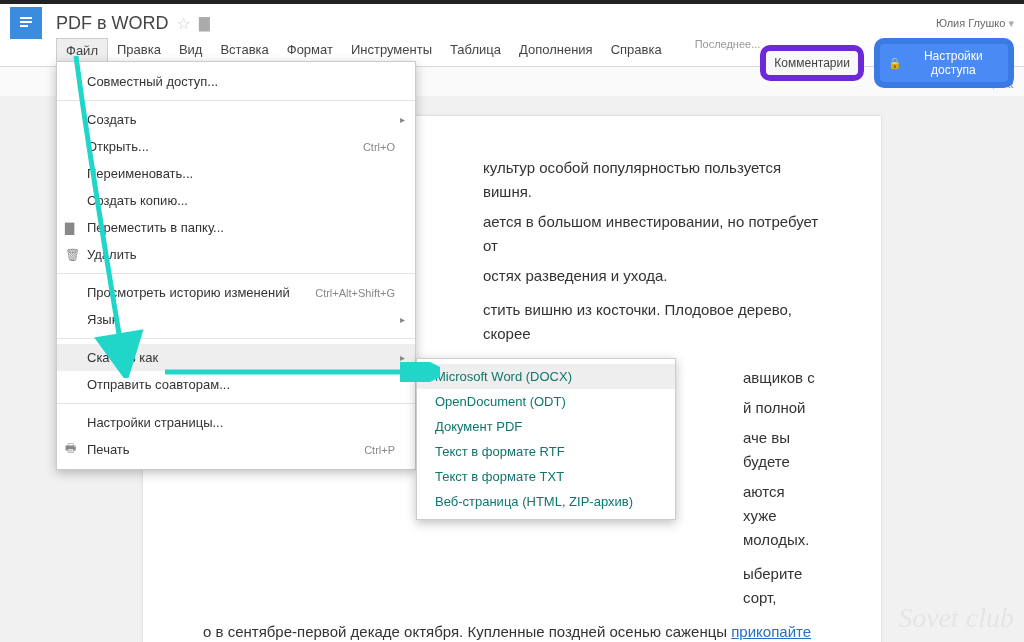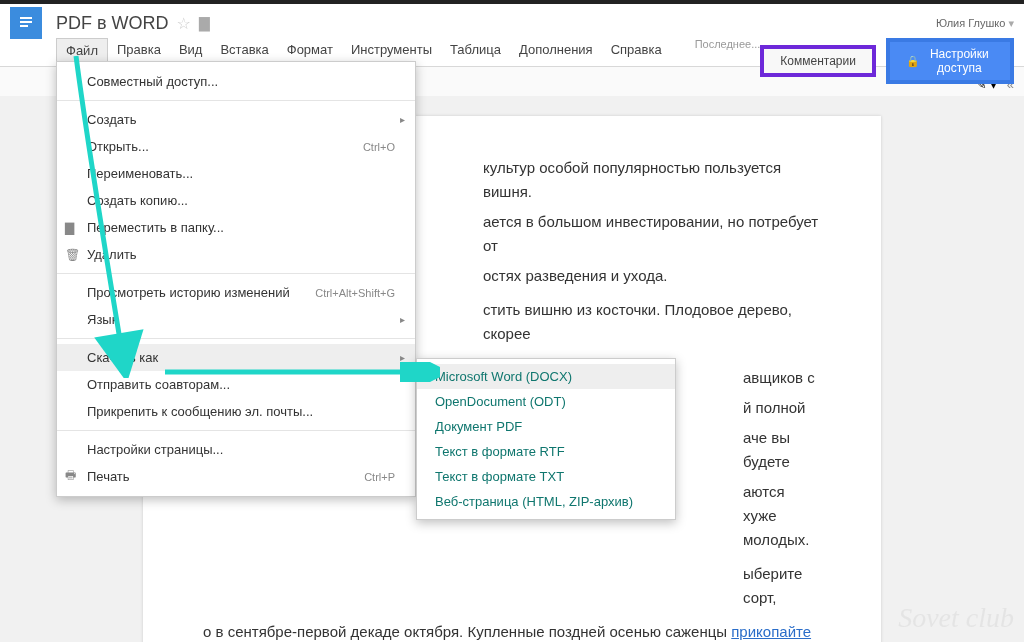--- a/index.html
+++ b/index.html
@@ -8,21 +8,21 @@
 .hdr{background:#fff;border-bottom:1px solid #d8d8d8;position:relative}
 .hdr-row1{display:flex;align-items:center;padding:6px 10px 2px 10px;height:34px}
 .app-ico{width:32px;height:32px;background:#3b8cde;margin-right:14px;display:flex;align-items:center;justify-content:center}
 .app-ico svg{fill:#fff}
 .doc-title{font-size:18px;color:#444}
 .star{color:#ccc;font-size:16px;margin:0 8px}
 .folder{color:#aaa;font-size:14px}
 .right-top{margin-left:auto;display:flex;align-items:center;gap:10px}
 .user{font-size:11px;color:#666}
 .user:after{content:" ▾";color:#aaa}
-.btn{border:4px solid #6d28d9;background:#f8f8f8;padding:5px 16px;font-size:12px;color:#444;border-radius:0;cursor:pointer}
+.btn{border:6px solid #6d28d9;background:#f8f8f8;padding:5px 8px;font-size:12px;color:#444;border-radius:10px;cursor:pointer}
 .btn-blue{background:#4a8af4;border-color:#3a7ae4;color:#fff;display:flex;align-items:center;gap:5px}
 .lock{font-size:11px}
 .hdr-row2{display:flex;align-items:flex-start;padding:0 10px 6px 56px;height:28px;gap:0}
 .menu-it{font-size:13px;color:#444;padding:4px 9px;cursor:pointer}
 .menu-it.active{background:#eee;border:1px solid #ccc;border-bottom:none}
 .last-edit{font-size:11px;color:#999;margin-left:24px}
 .tb{height:36px;background:#fafafa;border-bottom:1px solid #d8d8d8;display:flex;align-items:center;padding:0 10px 0 56px;gap:4px}
 .tb-btn{color:#666;font-size:13px;padding:3px 4px;cursor:pointer}
 .tb-sep{width:1px;height:18px;background:#ddd;margin:0 4px}
 .tb-txt{font-size:12px;color:#444}
@@ -171,23 +171,20 @@
       <span class="ar">▸</span>
     </div>
     <div class="msep"></div>
     <div class="mi hov">
       <span>Скачать как</span>
       <span class="ar">▸</span>
     </div>
     <div class="mi">
       <span>Отправить соавторам...</span>
     </div>
-    <div class="mi">
-      <span>Прикрепить к сообщению эл. почты...</span>
-    </div>
     <div class="msep"></div>
     <div class="mi">
       <span>Настройки страницы...</span>
     </div>
     <div class="mi">
       <span class="ic">🖶</span>
       <span>Печать</span>
       <span class="sc">Ctrl+P</span>
     </div>
   </div>

